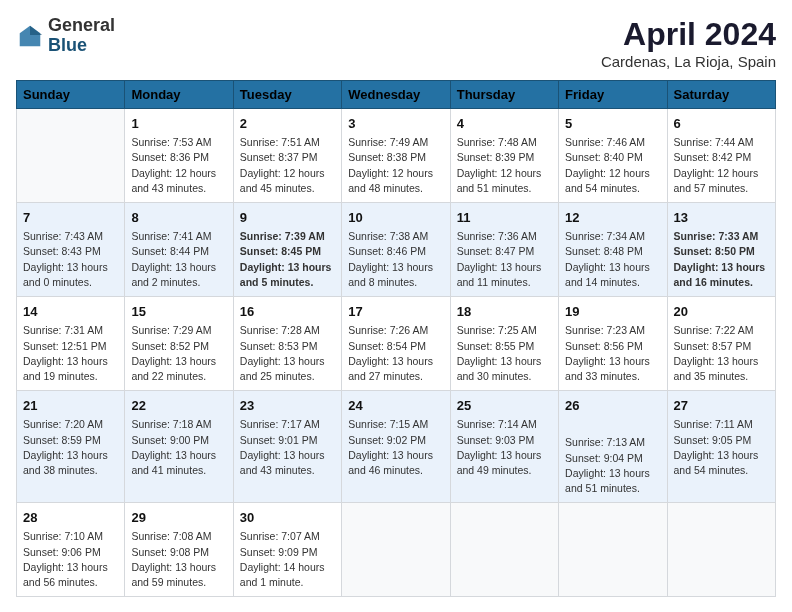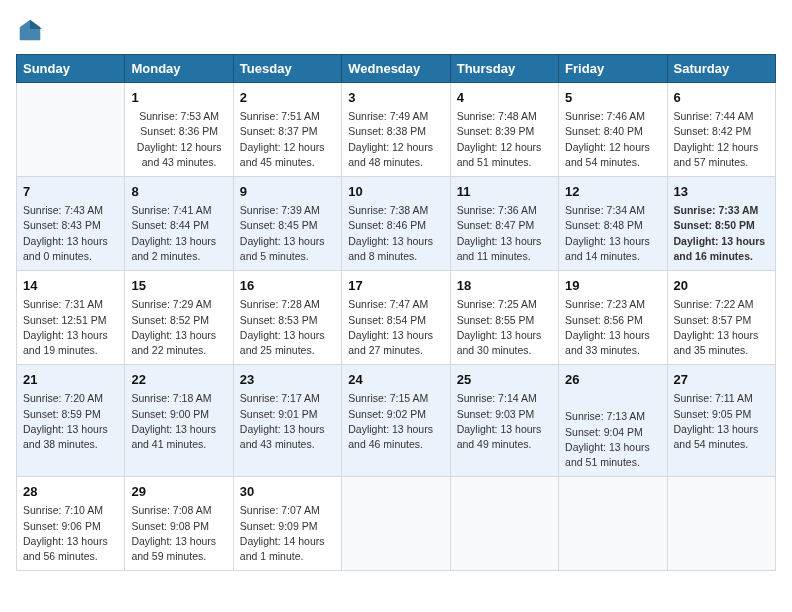--- a/index.html
+++ b/index.html
@@ -44,21 +44,21 @@
       font-size: 15px;
       color: #333;
     }
     table {
       width: 100%;
       border-collapse: collapse;
       font-size: 11px;
     }
     thead tr th {
       background: #2471a3;
-      color: #ffffff;
+      color: #000000;
       text-align: left;
       padding: 6px 6px;
       font-size: 13px;
       font-weight: bold;
       border: 1px solid #1a5276;
     }
     tbody tr {
       border-bottom: 1px solid #ccc;
     }
     tbody tr:nth-child(odd) {
@@ -97,43 +97,49 @@
   </style>
 </head>
 <body>
 
 <div class="header">
   <div class="logo">
     <svg class="logo-icon" viewBox="0 0 30 30">
       <polygon points="15,4 26,12 26,26 4,26 4,12" fill="#2471a3" opacity="0.85"></polygon>
       <polygon points="15,4 28,14 15,14" fill="#1a5276" opacity="0.7"></polygon>
     </svg>
+    <div class="logo-text">
+      <div class="logo-general">General</div>
+      <div class="logo-blue">Blue</div>
+    </div>
   </div>
   <div class="title-block">
+    <div class="month-year">April 2024</div>
+    <div class="location">Cardenas, La Rioja, Spain</div>
   </div>
 </div>
 
 <table>
   <thead>
     <tr>
     <th>Sunday</th>
         <th>Monday</th>
         <th>Tuesday</th>
         <th>Wednesday</th>
         <th>Thursday</th>
         <th>Friday</th>
         <th>Saturday</th>
       </tr>
   </thead>
   <tbody id="calendar-body">
   <tr class="week-row">
         <td class="empty-cell"></td>
         <td>
           <span class="day-num">1</span>
-          <div class="day-info" style="white-space: pre-line; text-align: center;">Sunrise: 7:53 AM
+          <div class="day-info" style="white-space: pre-line;">Sunrise: 7:53 AM
 Sunset: 8:36 PM
 Daylight: 12 hours
 and 43 minutes.</div>
         </td>
         <td>
           <span class="day-num">2</span>
           <div class="day-info" style="white-space: pre-line;">Sunrise: 7:51 AM
 Sunset: 8:37 PM
 Daylight: 12 hours
 and 45 minutes.</div>
@@ -177,21 +183,21 @@
         </td>
         <td>
           <span class="day-num">8</span>
           <div class="day-info" style="white-space: pre-line;">Sunrise: 7:41 AM
 Sunset: 8:44 PM
 Daylight: 13 hours
 and 2 minutes.</div>
         </td>
         <td>
           <span class="day-num">9</span>
-          <div class="day-info" style="white-space: pre-line;">Sunrise: 7:39 AM
+          <div class="day-info" style="white-space: pre-line; font-weight: bold;">Sunrise: 7:39 AM
 Sunset: 8:45 PM
 Daylight: 13 hours
 and 5 minutes.</div>
         </td>
         <td>
           <span class="day-num">10</span>
           <div class="day-info" style="white-space: pre-line;">Sunrise: 7:38 AM
 Sunset: 8:46 PM
 Daylight: 13 hours
 and 8 minutes.</div>
@@ -235,21 +241,21 @@
         </td>
         <td>
           <span class="day-num">16</span>
           <div class="day-info" style="white-space: pre-line;">Sunrise: 7:28 AM
 Sunset: 8:53 PM
 Daylight: 13 hours
 and 25 minutes.</div>
         </td>
         <td>
           <span class="day-num">17</span>
-          <div class="day-info" style="white-space: pre-line;">Sunrise: 7:47 AM
+          <div class="day-info" style="white-space: pre-line;">Sunrise: 7:26 AM
 Sunset: 8:54 PM
 Daylight: 13 hours
 and 27 minutes.</div>
         </td>
         <td>
           <span class="day-num">18</span>
           <div class="day-info" style="white-space: pre-line;">Sunrise: 7:25 AM
 Sunset: 8:55 PM
 Daylight: 13 hours
 and 30 minutes.</div>

